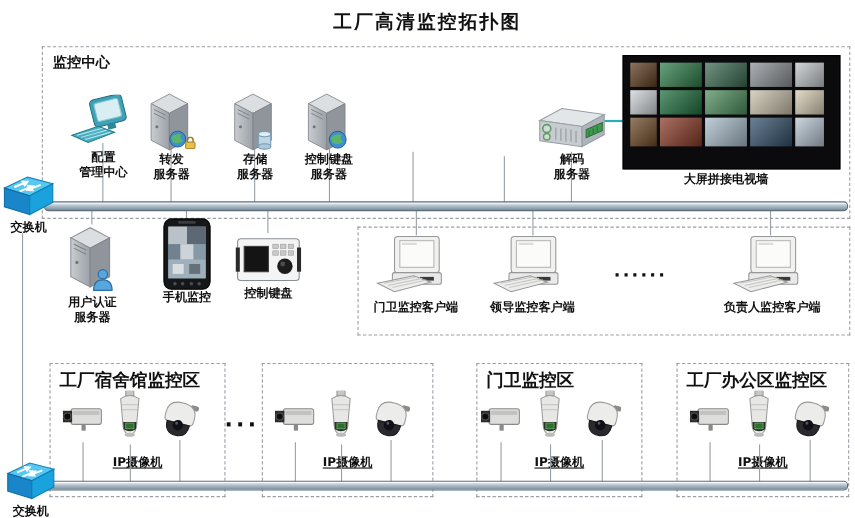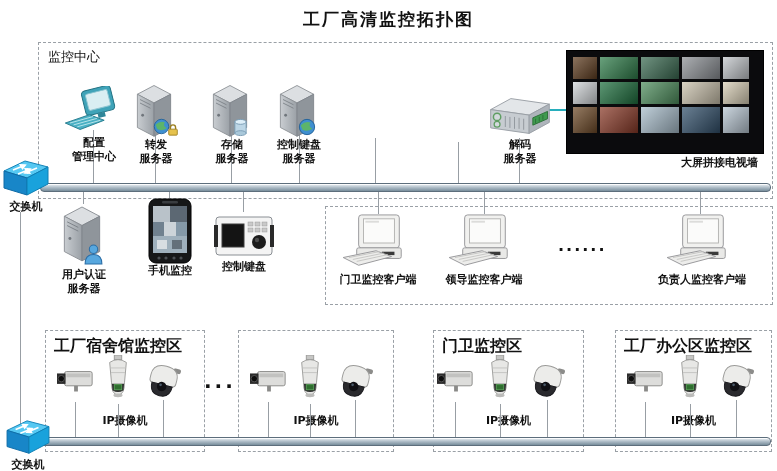--- a/index.html
+++ b/index.html
@@ -1,42 +1,42 @@
 <!DOCTYPE html>
 <html><head>
 <meta charset="utf-8">
 <style>
   html,body{margin:0;padding:0;background:#fff;}
   .stage{position:relative;width:777px;height:471px;background:#fff;overflow:hidden;
          font-family:"DejaVu Sans","Liberation Sans",sans-serif;color:#111;}
   .title{position:absolute;top:8px;left:0;width:100%;text-align:center;
          font-size:17px;font-weight:bold;letter-spacing:2px;}
   .dashed{position:absolute;border:1px dashed #9aa0a6;background:transparent;}
-  .boxlabel{position:absolute;font-size:13px;font-weight:normal;}
+  .boxlabel{position:absolute;font-size:13px;font-weight:bold;}
   .zonetitle{position:absolute;left:8px;top:5px;font-size:16px;font-weight:bold;white-space:nowrap;}
   .node{position:absolute;text-align:center;}
   .node svg{display:block;margin:0 auto;}
   .lbl{font-size:11px;font-weight:bold;line-height:1.3;color:#111;white-space:nowrap;}
   .vline{position:absolute;width:1px;background:#989ea4;}
   .cable{position:absolute;height:2px;background:#27aebc;}
   .bus{position:absolute;height:7px;border-radius:4px;
        background:linear-gradient(#eef3f7,#a8b7c2 55%,#77heading 100%);
        background:linear-gradient(#eef3f7,#a8b7c2 55%,#78directionnelle);
        background:linear-gradient(#eef3f7,#a8b7c2 55%,#788e9c);
        border:1px solid #5d6e7c;box-shadow:inset 0 1px 0 rgba(255,255,255,.8);}
   .ellipsis{position:absolute;font-weight:bold;color:#111;}
   .wall{position:absolute;background:#0b0b0d;border:1px solid #000;
         padding:6px 6px 0 6px;}
   .wallgrid{display:grid;grid-template-columns:24px 38px 38px 38px 26px;
             grid-template-rows:22px 22px 26px;gap:3px;}
   .thumb{position:relative;}
   .thumb::after{content:"";position:absolute;inset:0;
             background:linear-gradient(135deg,rgba(255,255,255,.28),rgba(0,0,0,.38));}
-  .wall-label{position:absolute;width:196px;text-align:right;font-size:11px;font-weight:bold;}
-  .camlabel{position:absolute;font-size:11px;font-weight:bold;text-align:center;width:100%;}
+  .wall-label{position:absolute;width:196px;text-align:center;font-size:11px;font-weight:bold;}
+  .camlabel{position:absolute;font-size:11px;font-weight:bold;text-align:center;width:100%;text-decoration:underline;}
   .cam{position:absolute;}
 </style>
 </head>
 <body>
 
 <svg width="0" height="0" style="position:absolute">
   <defs>
     <linearGradient id="gScreen" x1="0" y1="0" x2="1" y2="1">
       <stop offset="0" stop-color="#6db2ea"></stop>
         <stop offset="1" stop-color="#2763b8"></stop>

